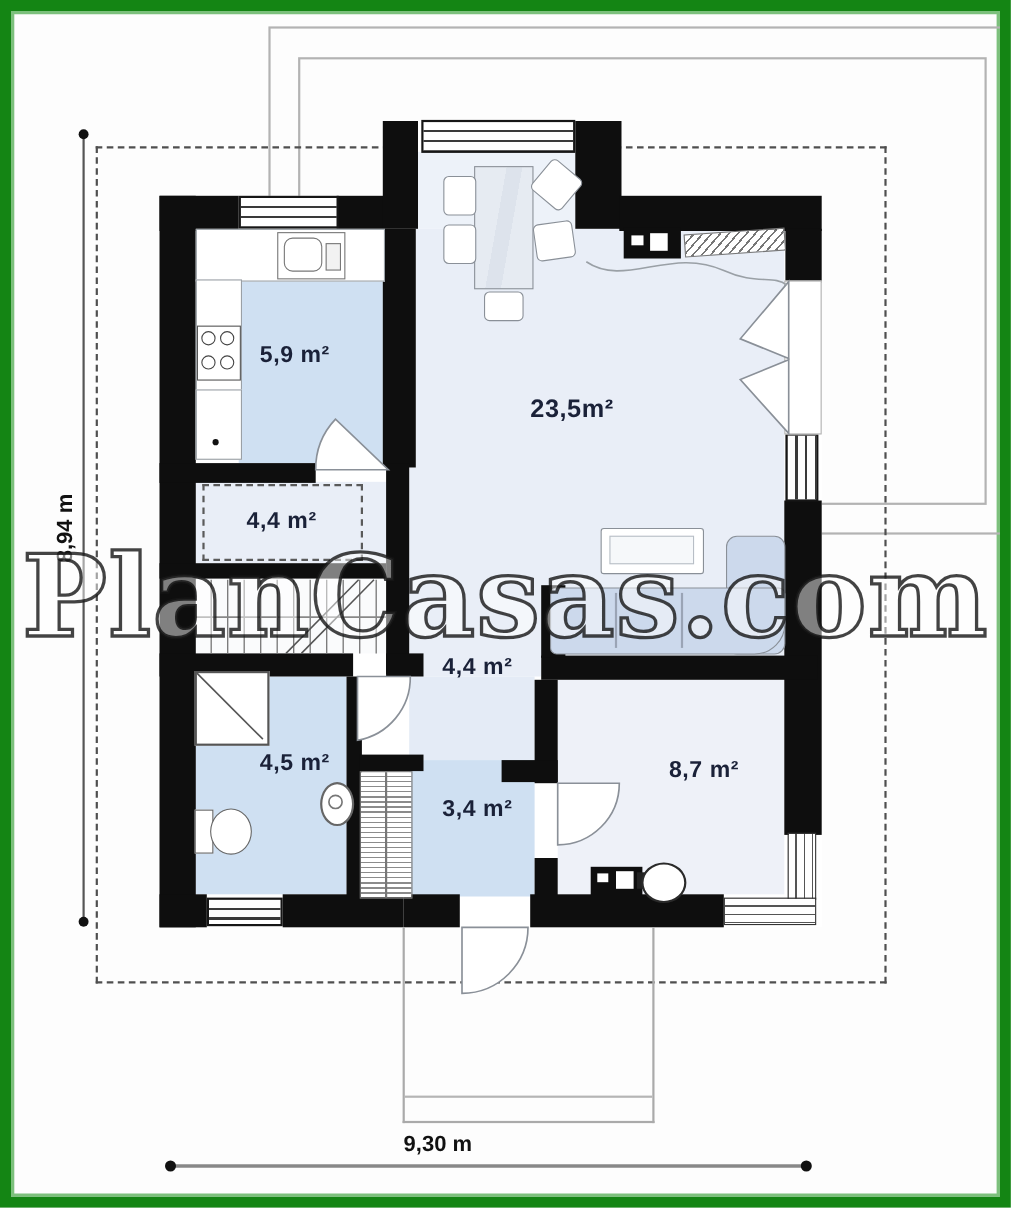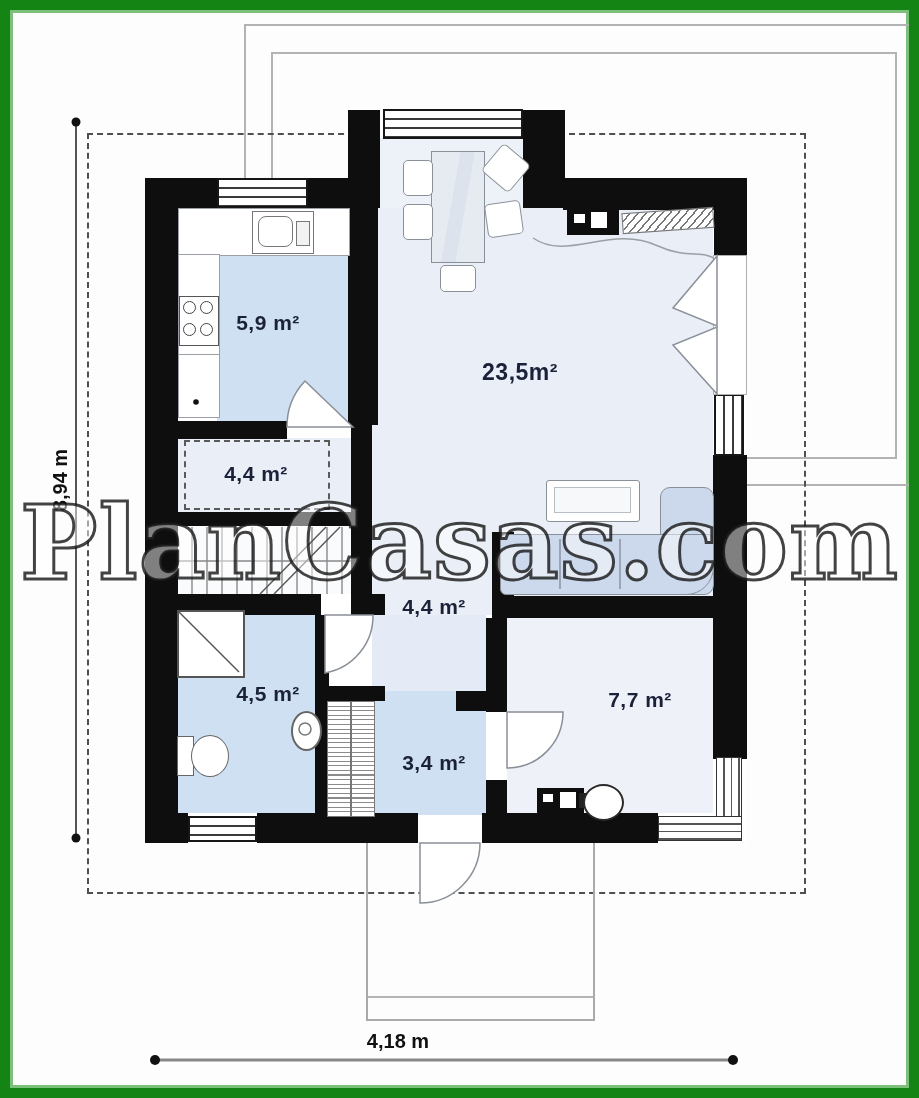--- a/index.html
+++ b/index.html
@@ -198,21 +198,21 @@
     <line x1="145" y1="1050" x2="723" y2="1050" stroke="#888" stroke-width="3"></line>
     <circle cx="145" cy="1050" r="5" fill="#111"></circle>
     <circle cx="723" cy="1050" r="5" fill="#111"></circle>
   </svg>
 
   <div class="lbl" style="left:258px;top:313px;">5,9 m²</div>
   <div class="lbl" style="left:510px;top:362px;font-size:23px;">23,5m²</div>
   <div class="lbl" style="left:246px;top:464px;">4,4 m²</div>
   <div class="lbl" style="left:424px;top:597px;">4,4 m²</div>
   <div class="lbl" style="left:258px;top:684px;">4,5 m²</div>
-  <div class="lbl" style="left:424px;top:753px;">3,4 m²</div>
-  <div class="lbl" style="left:630px;top:690px;">7,7 m²</div>
+  <div class="lbl" style="left:424px;top:726px;">3,4 m²</div>
+  <div class="lbl" style="left:630px;top:690px;">8,7 m²</div>
 
   <div class="dim" style="left:50px;top:470px;transform:translate(-50%,-50%) rotate(-90deg);">8,94 m</div>
-  <div class="dim" style="left:388px;top:1031px;transform:translate(-50%,-50%);">4,18 m</div>
+  <div class="dim" style="left:388px;top:1031px;transform:translate(-50%,-50%);">9,30 m</div>
 
   <div class="watermark">PlanCasas.com</div>
 
 </div>
 
 </body></html>

